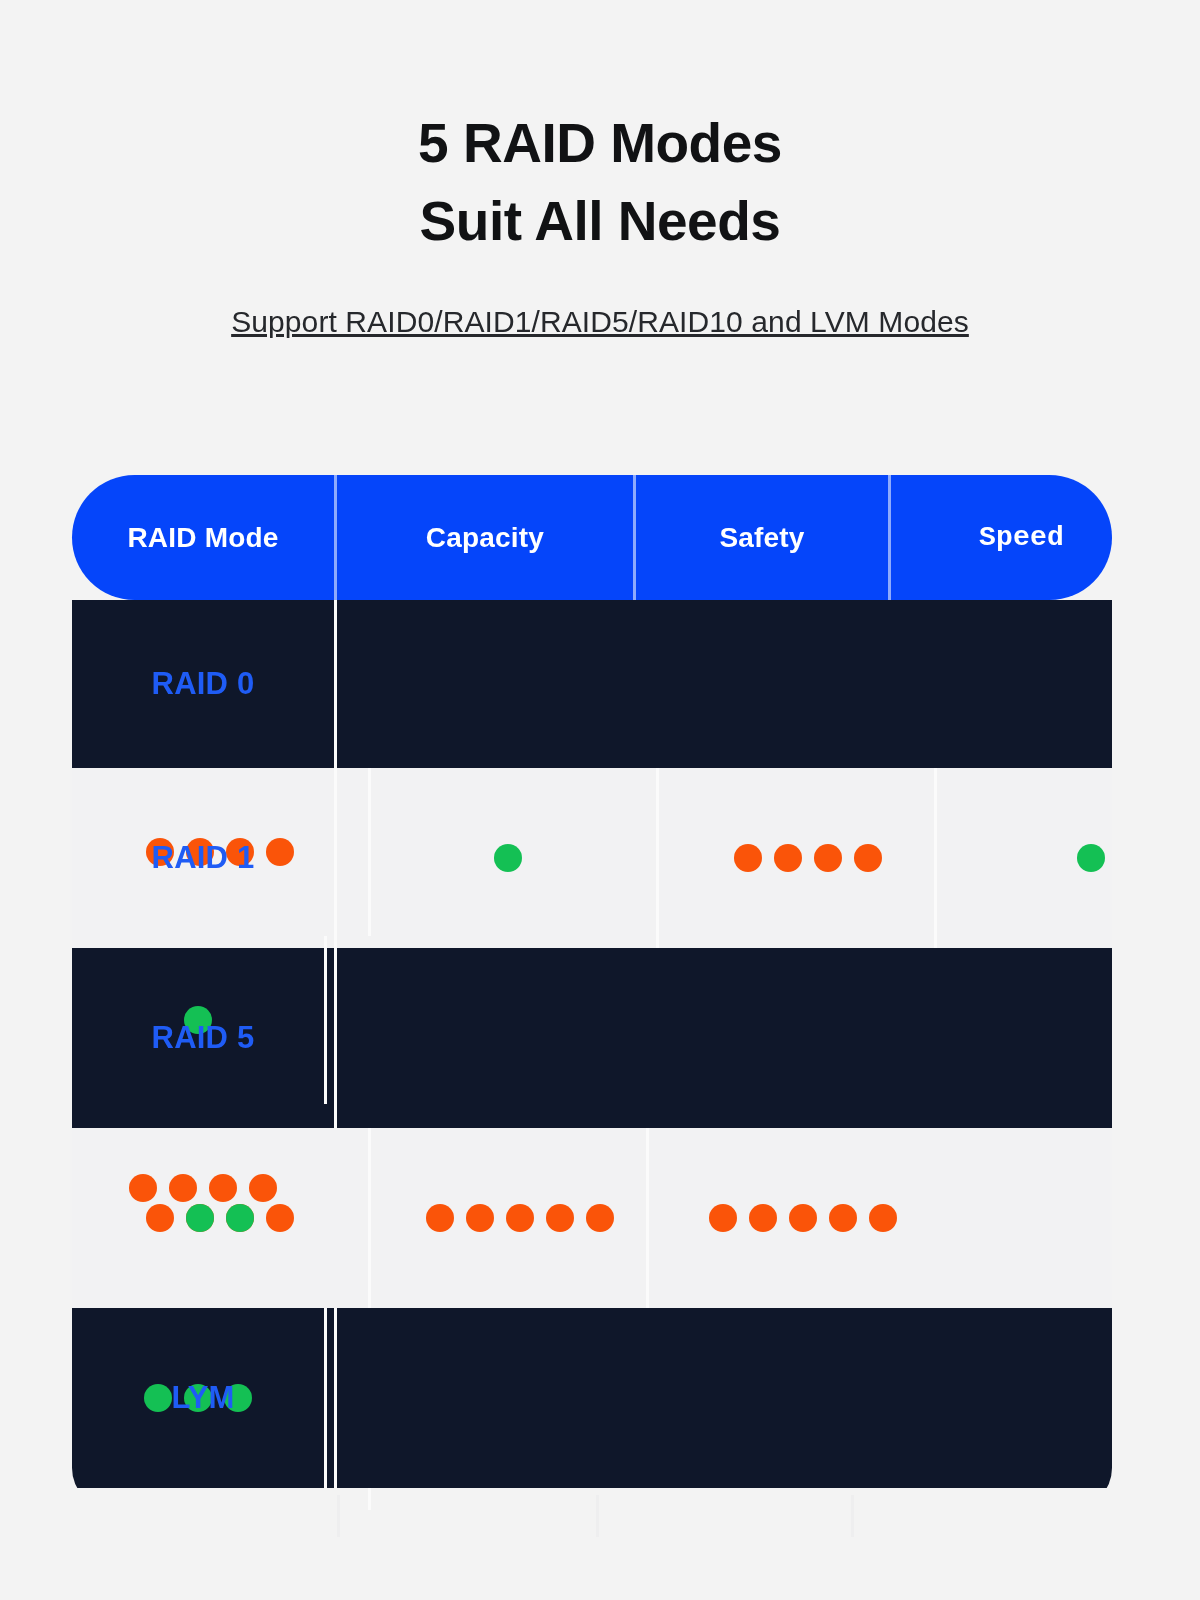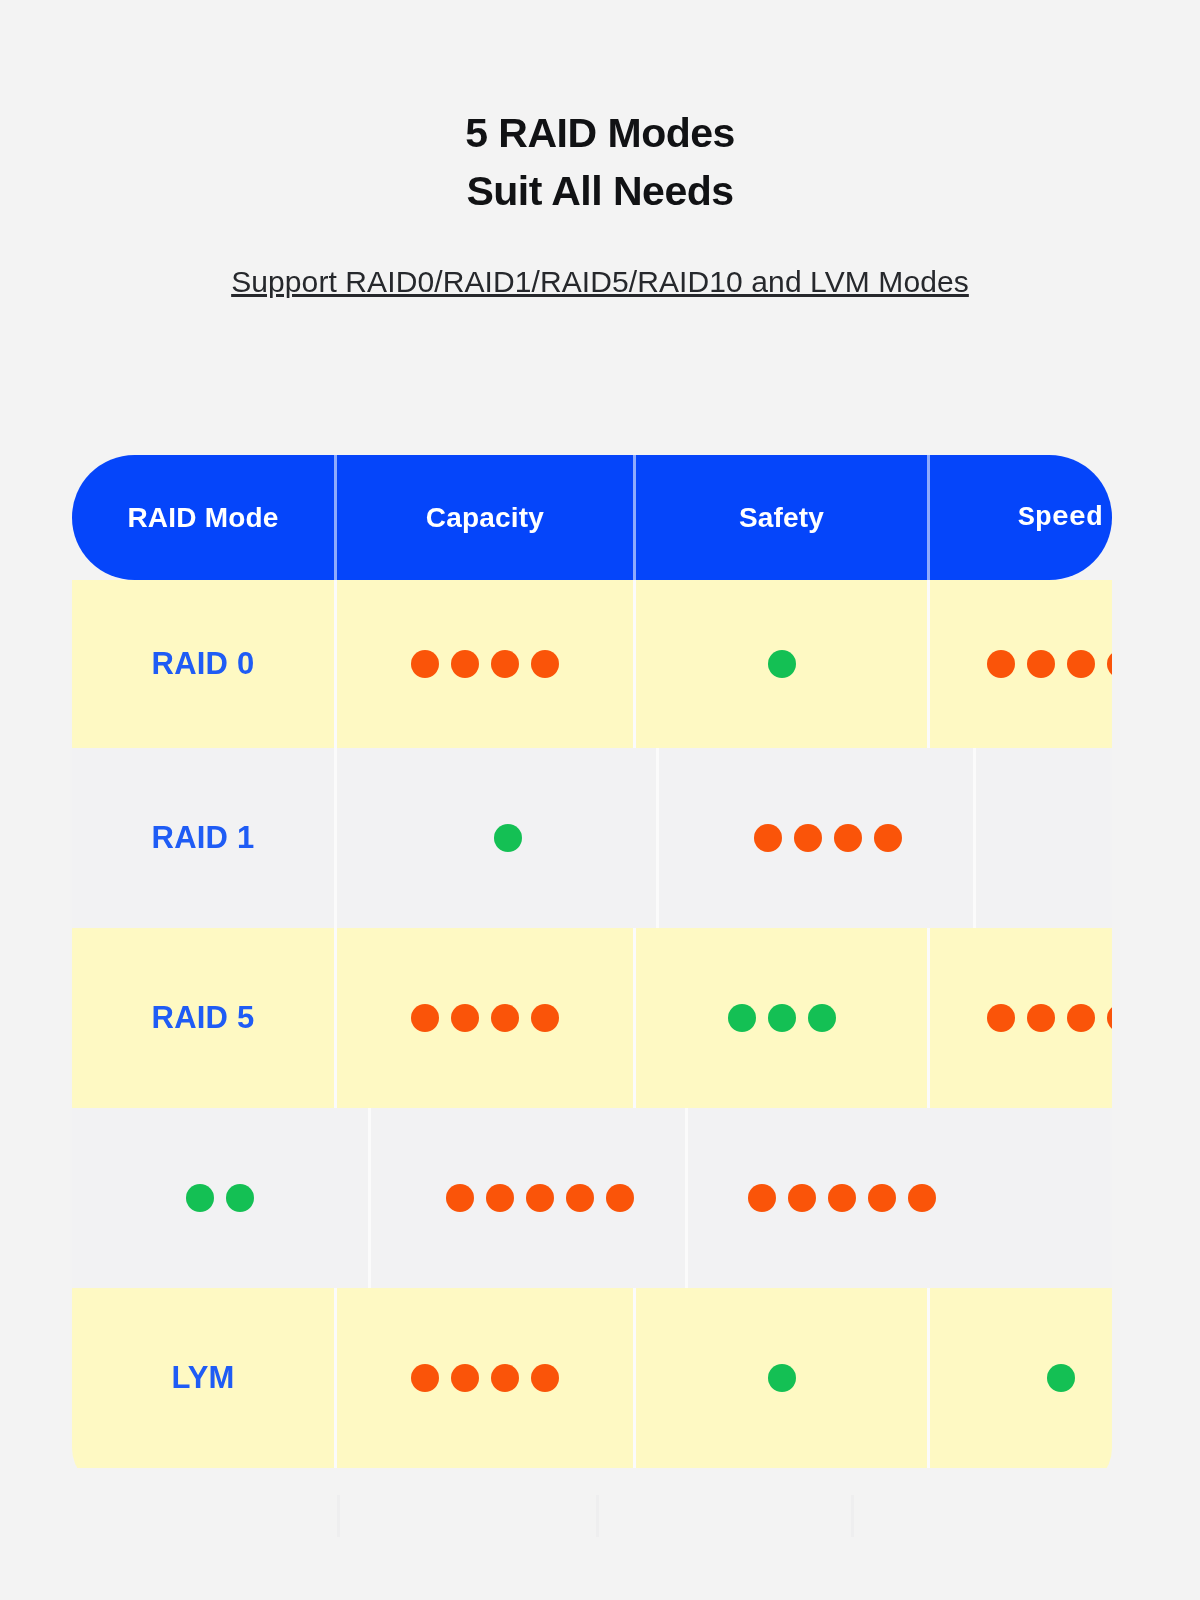--- a/index.html
+++ b/index.html
@@ -14,21 +14,21 @@
     overflow: hidden;
     position: relative;
   }
 
   
   .hero {
     padding-top: 104px;
     text-align: center;
   }
   .hero-title {
-    font-size: 41px;
+    font-size: 55px;
     font-weight: 700;
     line-height: 1.42;
     letter-spacing: -0.5px;
     color: #111214;
     margin: 0;
   }
   .hero-title .line {
     display: block;
   }
   .hero-sub {
@@ -39,21 +39,21 @@
     line-height: 1.3;
     color: #26282c;
     letter-spacing: 0.1px;
     text-decoration: underline;
   }
 
   
   .table-wrap {
     position: absolute;
     left: 72px;
-    top: 455px;
+    top: 475px;
     width: 1040px;
     text-align: right;
   }
 
   .table-head {
     display: flex;
     height: 125px;
     background: #0545fa;
     border-radius: 62.5px;
     overflow: hidden;
@@ -68,40 +68,40 @@
     font-size: 28px;
     font-weight: 700;
     letter-spacing: 0.2px;
     box-sizing: border-box;
     border-right: 3px solid rgba(255,255,255,0.55);
   }
   .th:last-child { border-right: none; }
 
   .col-mode     { width: 265px; }
   .col-capacity { width: 299px; }
-  .col-safety   { width: 294px; }
+  .col-safety   { width: 255px; }
   .col-speed    { width: 261px; font-family: Liberation Mono, monospace; }
 
   .table-body {
     position: relative;
     margin-top: -125px;
     padding-top: 125px;
     border-bottom-left-radius: 42px;
     border-bottom-right-radius: 42px;
     overflow: hidden;
     height: 1035px;
     box-sizing: border-box;
   }
 
   .tr {
     display: flex;
     height: 180px;
   }
   .tr.first { height: 168px; }
-  .tr.shade-dark  { background: #fef9c3; }
+  .tr.shade-dark  { background: #0f172a; flex-direction: column; }
   .tr.shade-light { background: #f2f2f3; gap: 23px; }
 
   .td {
     flex: 0 0 auto;
     display: flex;
     align-items: center;
     justify-content: center;
     height: 100%;
     box-sizing: border-box;
     border-right: 3px solid #fbfbfb;

